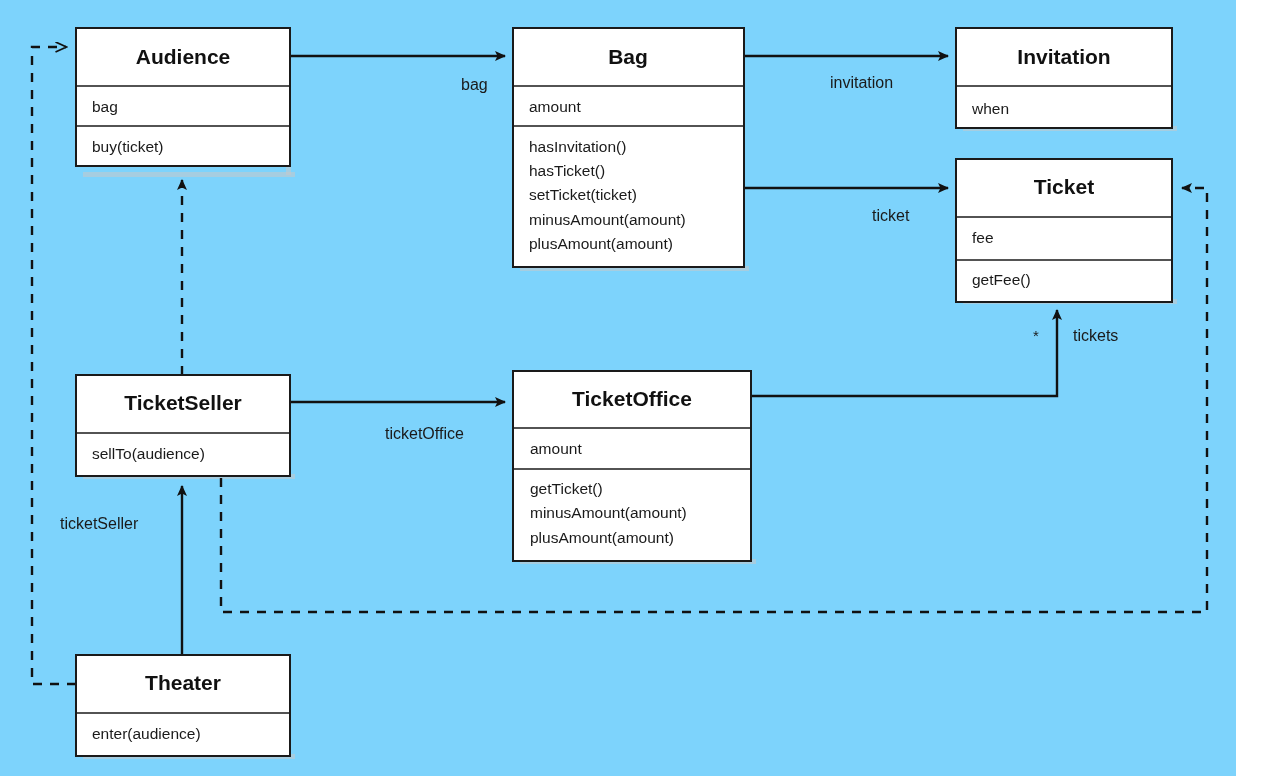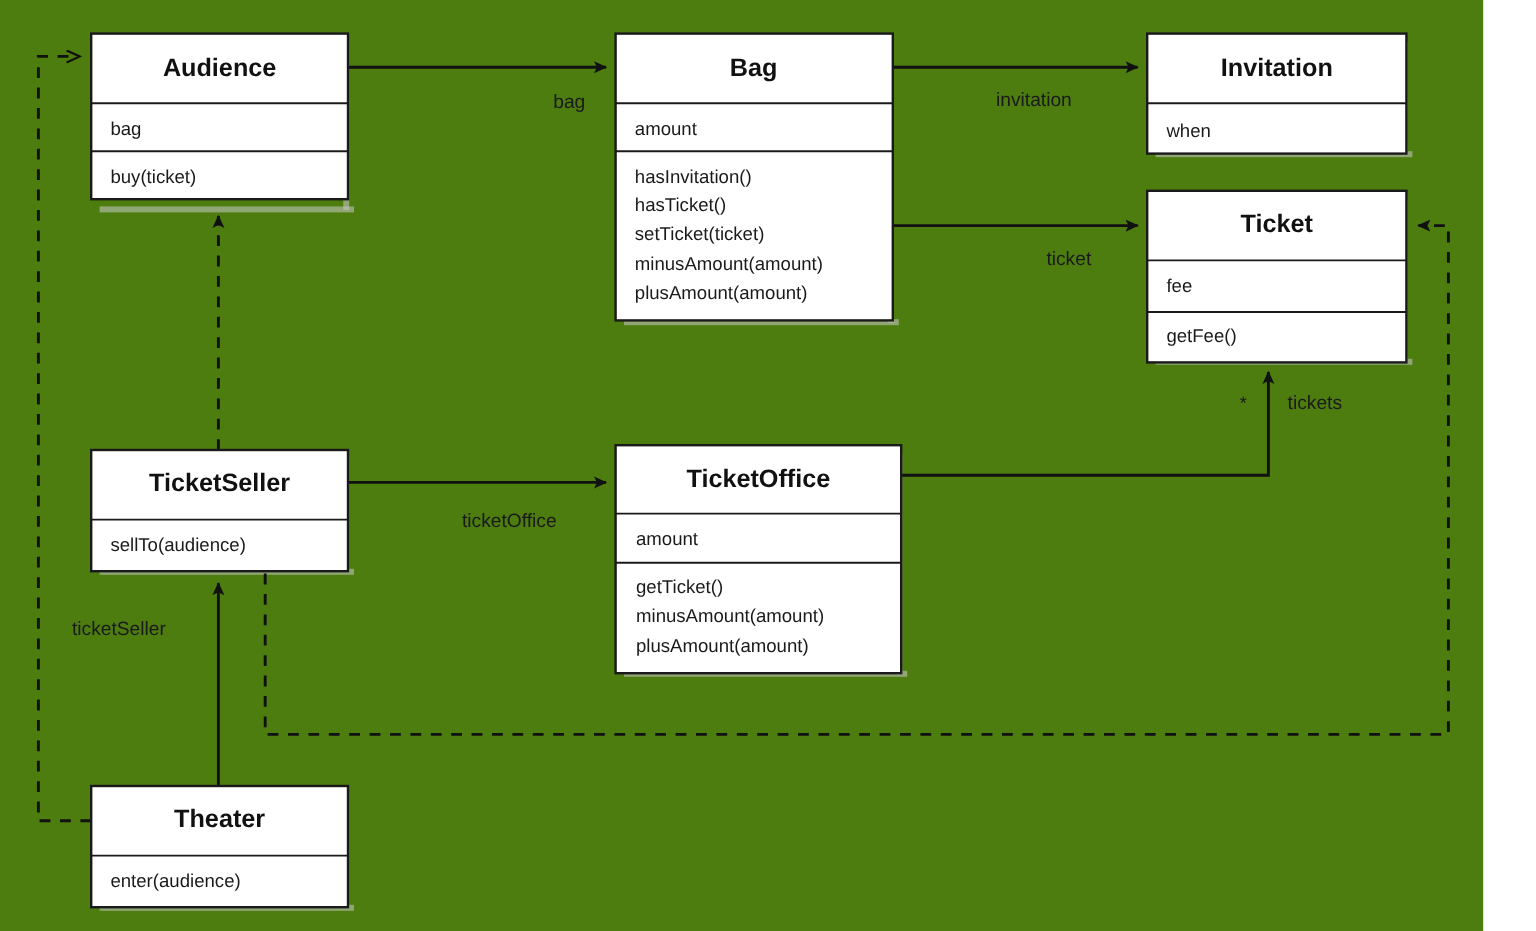--- a/index.html
+++ b/index.html
@@ -10,21 +10,21 @@
   body {
     width: 1280px;
     height: 776px;
     font-family: "Liberation Sans", sans-serif;
     overflow: hidden;
   }
   #diagram-root {
     position: relative;
     width: 1236px;
     height: 776px;
-    background: #4d7c0f;
+    background: #7dd3fc;
   }
   svg.canvas {
     position: absolute;
     left: 0;
     top: 0;
     width: 1280px;
     height: 776px;
   }
   .cls-box {
     fill: #ffffff;

